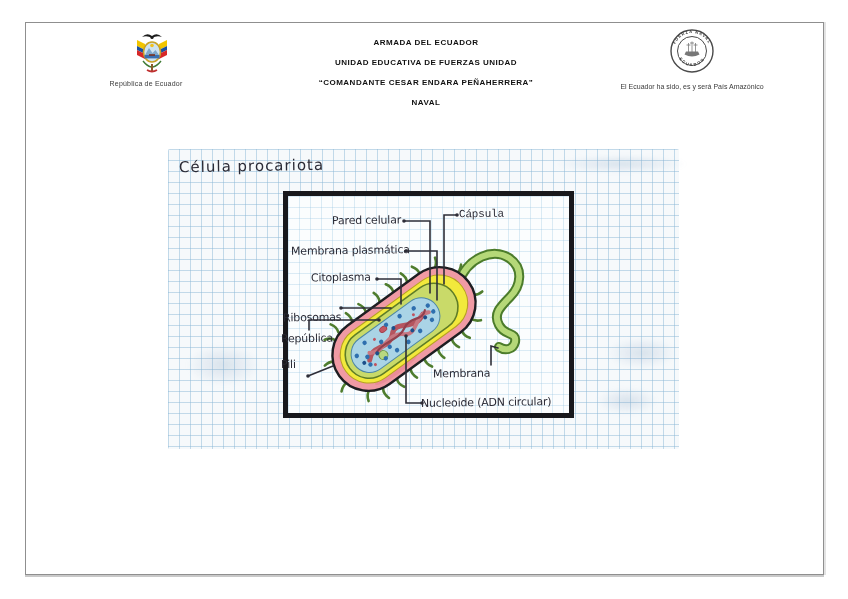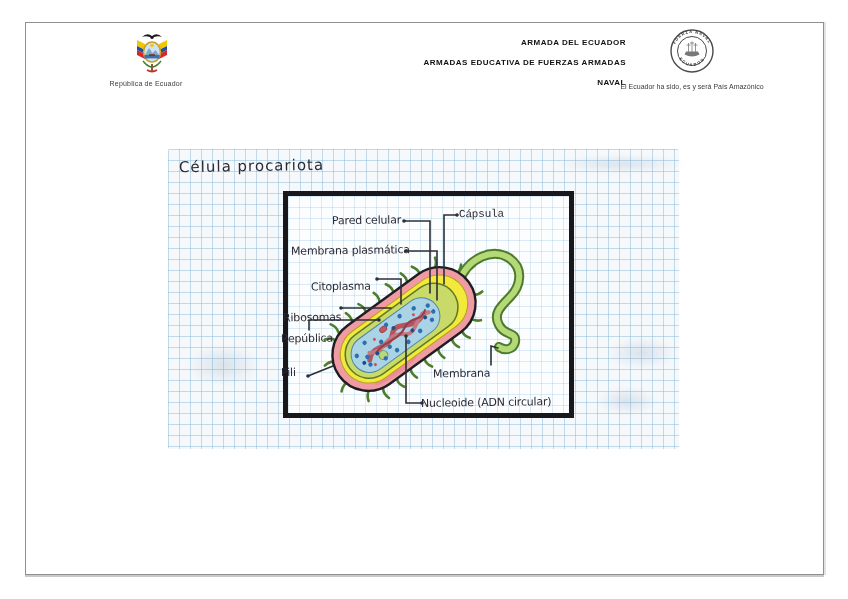--- a/index.html
+++ b/index.html
@@ -4,21 +4,21 @@
 <style>
   html,body{margin:0;padding:0;background:#ffffff;}
   .stage{position:relative;width:848px;height:599px;background:#fff;overflow:hidden;
          font-family:"Liberation Sans",sans-serif;}
   .page{position:absolute;left:25px;top:22px;width:797px;height:551px;background:#fff;
         border:1px solid #8f8f8f;box-shadow:0 2px 0 #c9c9c9,2px 0 0 #e3e3e3;}
   
   .crest{position:absolute;left:108px;top:8px;width:36px;height:44px;}
   .crest-caption{position:absolute;left:55px;top:57px;width:130px;text-align:center;
                  font-size:7px;color:#3a3a3a;letter-spacing:.2px;}
-  .hdr-center{position:absolute;left:200px;top:10px;width:400px;text-align:right;color:#111;}
+  .hdr-center{position:absolute;left:200px;top:10px;width:400px;text-align:center;color:#111;}
   .hdr-line{font-size:8px;font-weight:bold;letter-spacing:.5px;margin-top:0;height:20px;line-height:20px;}
   .seal{position:absolute;left:643px;top:5px;width:46px;height:46px;}
   .seal-caption{position:absolute;left:560px;top:60px;width:212px;text-align:center;
                 font-size:7px;color:#3a3a3a;}
   
   .paper{position:absolute;left:142px;top:126px;width:511px;height:300px;
          background-color:#f6f9fb;border-radius:2px;
          background-image:linear-gradient(rgba(140,185,215,.50) 1px,transparent 1px),
                           linear-gradient(90deg,rgba(140,185,215,.50) 1px,transparent 1px);
          background-size:11px 11px;}
@@ -63,21 +63,22 @@
 
       <path d="M9,30 Q13,35 17,36" fill="none" stroke="#3f7a33" stroke-width="1.4"></path>
       <path d="M27,30 Q23,35 19,36" fill="none" stroke="#3f7a33" stroke-width="1.4"></path>
       <rect x="17" y="33" width="2" height="7" fill="#8a5a2a"></rect>
       <path d="M13,39 Q18,42 23,39" fill="none" stroke="#c03030" stroke-width="1.8"></path>
     </svg>
     <div class="crest-caption">República de Ecuador</div>
 
     <div class="hdr-center">
       <div class="hdr-line">ARMADA DEL ECUADOR</div>
-      <div class="hdr-line">ARMADAS EDUCATIVA DE FUERZAS ARMADAS</div>
+      <div class="hdr-line">UNIDAD EDUCATIVA DE FUERZAS UNIDAD</div>
+      <div class="hdr-line">“COMANDANTE CESAR ENDARA PEÑAHERRERA”</div>
       <div class="hdr-line">NAVAL</div>
     </div>
 
     <svg class="seal" viewBox="0 0 46 46">
       <defs>
         <path id="arcTop" d="M5,23 A18,18 0 0 1 41,23"></path>
         <path id="arcBot" d="M8,23 A15,15 0 0 0 38,23"></path>
       </defs>
       <circle cx="23" cy="23" r="21" fill="#ffffff" stroke="#4a4a4a" stroke-width="1.4"></circle>
       <circle cx="23" cy="23" r="14.5" fill="none" stroke="#4a4a4a" stroke-width="1"></circle>
@@ -219,23 +220,23 @@
               <circle cx="91" cy="124" r="1.8"></circle>
             <circle cx="20" cy="180" r="1.8"></circle>
               <circle cx="134" cy="207" r="1.8"></circle>
             <circle cx="118" cy="140" r="1.8"></circle>
           </g>
         </svg>
 
         <div class="dlabel hand" style="left:23px;top:18px;width:90px;text-align:right;">Pared celular</div>
         <div class="dlabel hand" style="left:171px;top:12px;font-family:Liberation Mono, monospace;">Cápsula</div>
         <div class="dlabel hand" style="left:3px;top:48px;">Membrana plasmática</div>
-        <div class="dlabel hand" style="left:23px;top:84px;text-align:right;">Citoplasma</div>
+        <div class="dlabel hand" style="left:23px;top:75px;text-align:right;">Citoplasma</div>
         <div class="dlabel hand" style="left:-5px;top:115px;">Ribosomas</div>
         <div class="dlabel hand" style="left:-7px;top:136px;">República</div>
-        <div class="dlabel hand" style="left:-7px;top:170px;">Pili</div>
+        <div class="dlabel hand" style="left:-7px;top:162px;">Pili</div>
         <div class="dlabel hand" style="left:145px;top:171px;">Membrana</div>
         <div class="dlabel hand" style="left:133px;top:200px;">Nucleoide (ADN circular)</div>
       </div>
     </div>
 
   </div>
 </div>
 
 </body></html>

